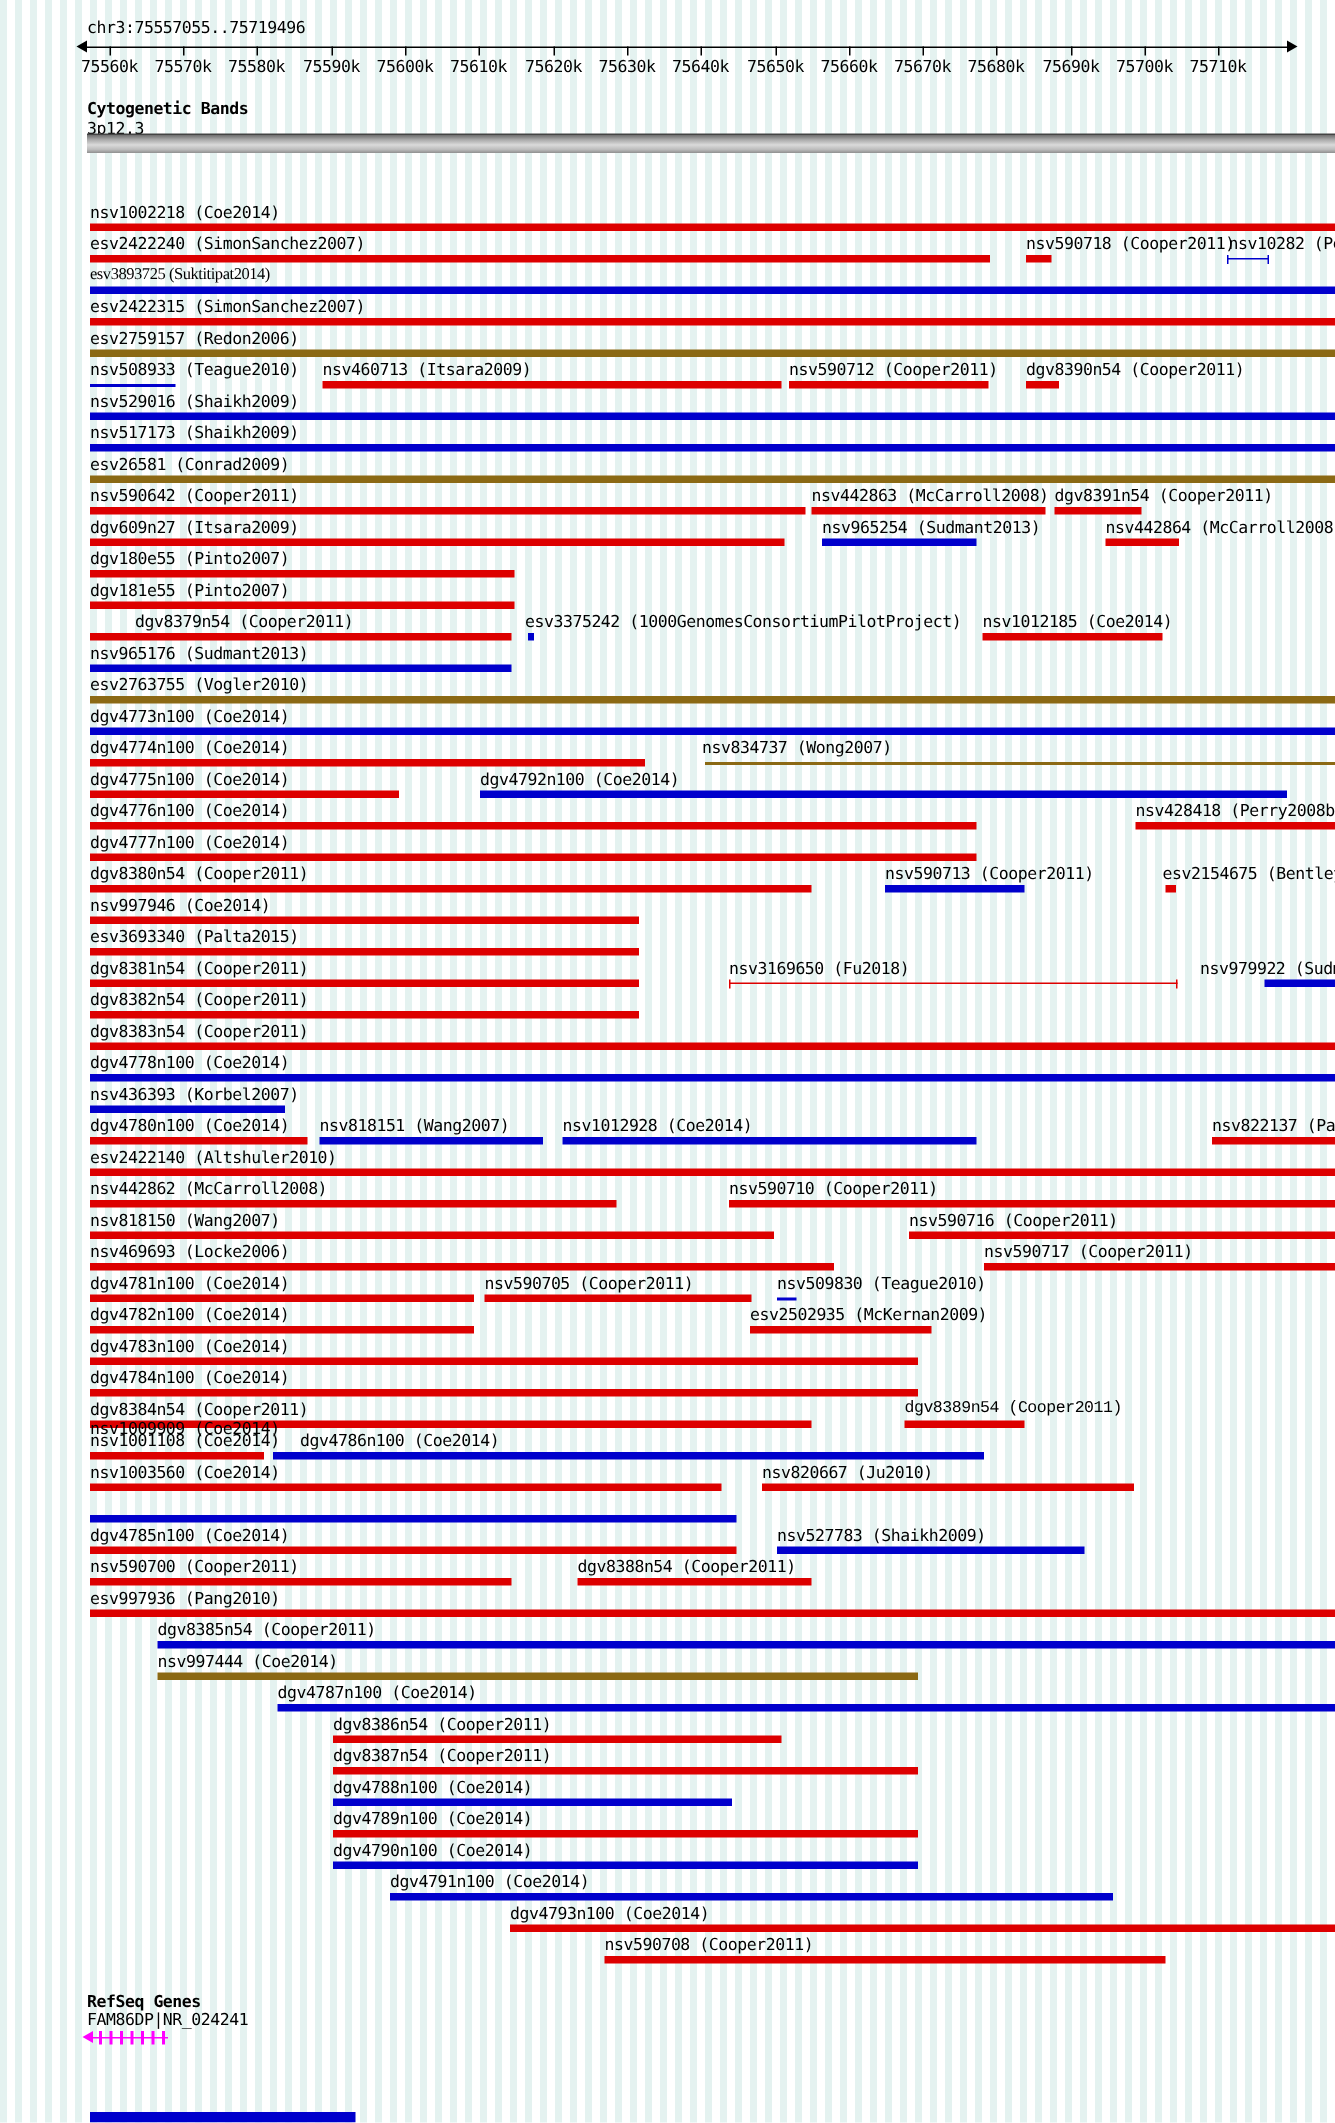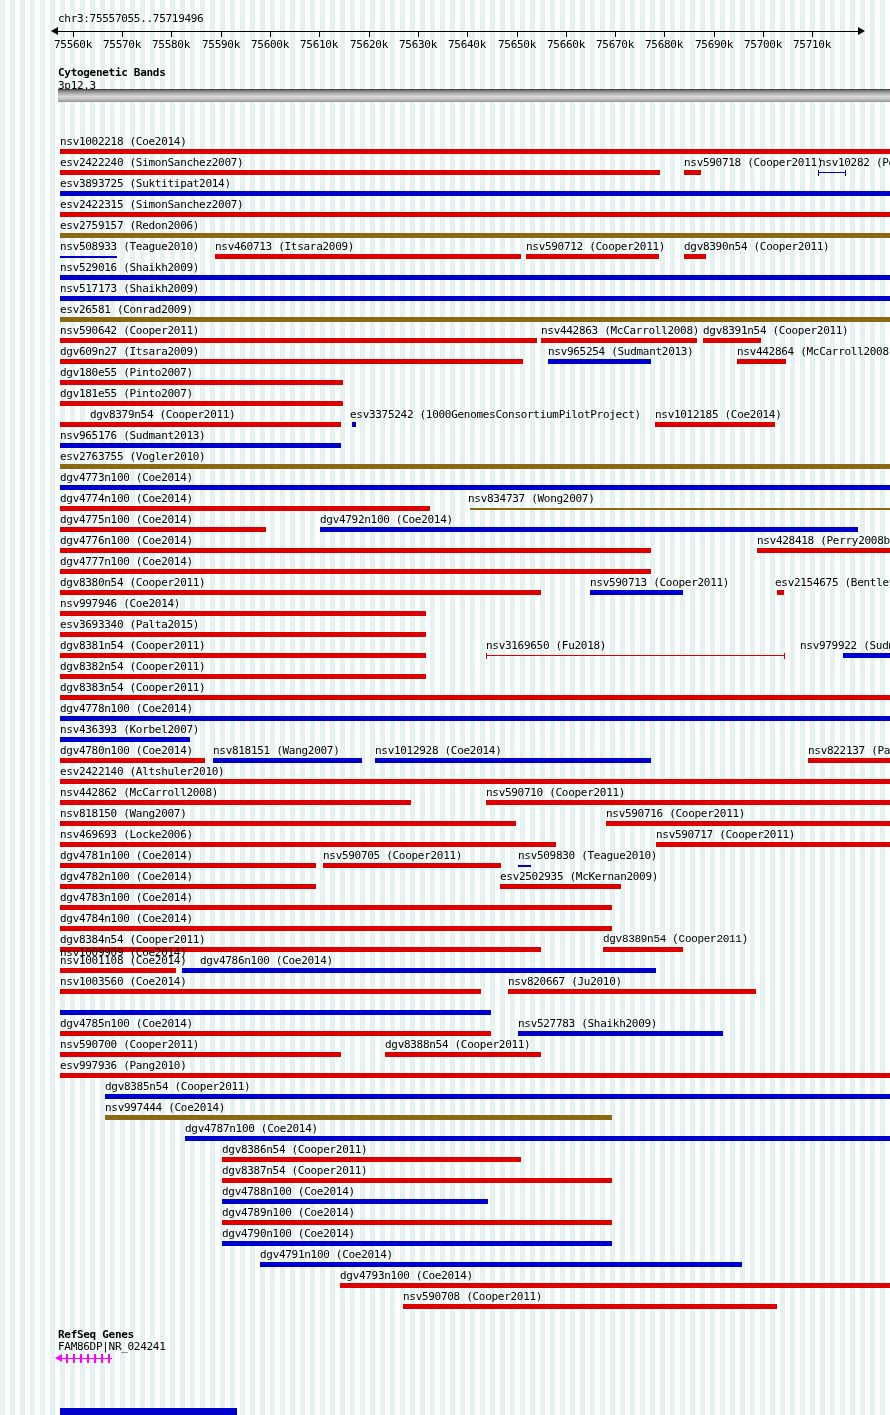--- a/index.html
+++ b/index.html
@@ -73,21 +73,21 @@
     <div class="lbl" style="left: 60px; top: 136px;">nsv1002218 (Coe2014)</div>
     <div class="rect" style="left: 60px; top: 149px; width: 830px; height: 5px; background: rgb(221, 0, 0);"></div>
     <div class="lbl" style="left: 60px; top: 157px;">esv2422240 (SimonSanchez2007)</div>
     <div class="rect" style="left: 60px; top: 170px; width: 600px; height: 5px; background: rgb(221, 0, 0);"></div>
     <div class="lbl" style="left: 684px; top: 157px;">nsv590718 (Cooper2011)</div>
     <div class="rect" style="left: 684px; top: 170px; width: 17px; height: 5px; background: rgb(221, 0, 0);"></div>
     <div class="lbl" style="left: 819px; top: 157px;">nsv10282 (Pe</div>
     <div class="rect" style="left: 818px; top: 172px; width: 28px; height: 1px; background: rgb(0, 0, 204);"></div>
     <div class="rect" style="left: 818px; top: 170px; width: 1px; height: 6px; background: rgb(0, 0, 204);"></div>
     <div class="rect" style="left: 845px; top: 170px; width: 1px; height: 6px; background: rgb(0, 0, 204);"></div>
-    <div class="lbl" style="left: 60px; top: 178px;">esv3893725 (Suktitipat2014)</div>
+    <div class="lbl" style="left: 60px; top: 178px; font-family: Liberation Serif, serif;">esv3893725 (Suktitipat2014)</div>
     <div class="rect" style="left: 60px; top: 191px; width: 830px; height: 5px; background: rgb(0, 0, 204);"></div>
     <div class="lbl" style="left: 60px; top: 199px;">esv2422315 (SimonSanchez2007)</div>
     <div class="rect" style="left: 60px; top: 212px; width: 830px; height: 5px; background: rgb(221, 0, 0);"></div>
     <div class="lbl" style="left: 60px; top: 220px;">esv2759157 (Redon2006)</div>
     <div class="rect" style="left: 60px; top: 233px; width: 830px; height: 5px; background: rgb(139, 105, 20);"></div>
     <div class="lbl" style="left: 60px; top: 241px;">nsv508933 (Teague2010)</div>
     <div class="rect" style="left: 60px; top: 256px; width: 57px; height: 2px; background: rgb(0, 0, 204);"></div>
     <div class="lbl" style="left: 215px; top: 241px;">nsv460713 (Itsara2009)</div>
     <div class="rect" style="left: 215px; top: 254px; width: 306px; height: 5px; background: rgb(221, 0, 0);"></div>
     <div class="lbl" style="left: 526px; top: 241px;">nsv590712 (Cooper2011)</div>

